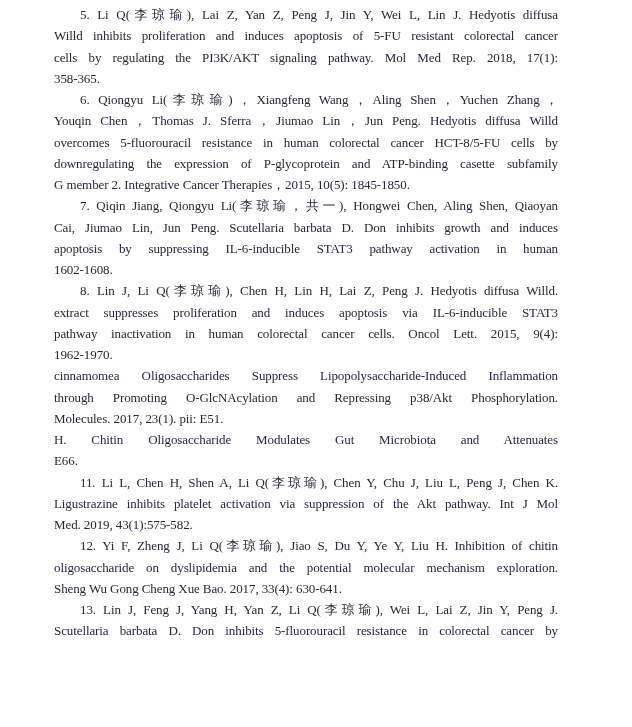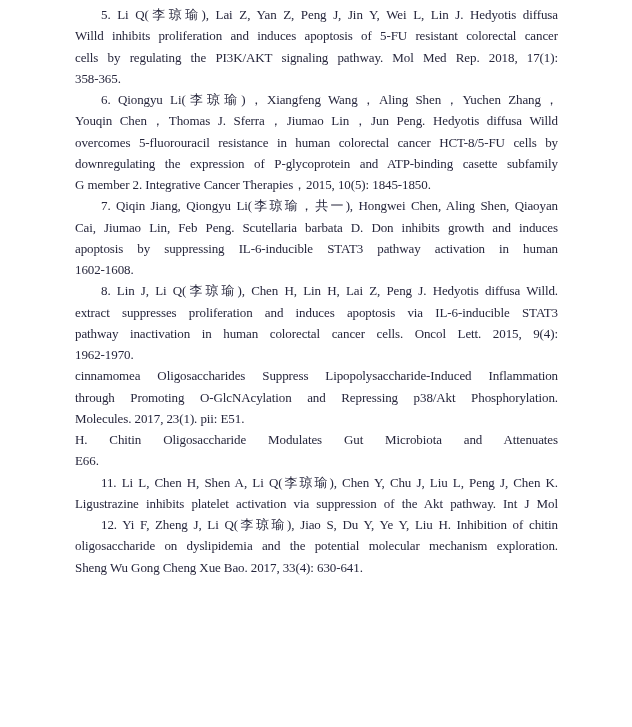--- a/index.html
+++ b/index.html
@@ -9,21 +9,21 @@
   }
   body {
     width: 632px;
     height: 727px;
     overflow: hidden;
   }
   .page {
     box-sizing: border-box;
     width: 632px;
     height: 727px;
-    padding: 4px 74px 0 75px;
+    padding: 4px 74px 0 54px;
     background: #ffffff;
     font-family: "Liberation Serif", "DejaVu Serif", serif;
     font-size: 13px;
     letter-spacing: -0.1px;
     color: #26263c;
   }
   .ref {
     margin: 0;
     padding: 0;
   }
@@ -58,21 +58,21 @@
   <p class="ref">
     <span class="line ind just">6. Qiongyu Li(李琼瑜)，Xiangfeng Wang，Aling Shen，Yuchen Zhang，</span>
     <span class="line just">Youqin Chen，Thomas J. Sferra，Jiumao Lin，Jun Peng. Hedyotis diffusa Willd</span>
     <span class="line just">overcomes 5-fluorouracil resistance in human colorectal cancer HCT-8/5-FU cells by</span>
     <span class="line just">downregulating the expression of P-glycoprotein and ATP-binding casette subfamily</span>
     <span class="line">G member 2. Integrative Cancer Therapies，2015, 10(5): 1845-1850.</span>
   </p>
 
   <p class="ref">
     <span class="line ind just">7. Qiqin Jiang, Qiongyu Li(李琼瑜，共一), Hongwei Chen, Aling Shen, Qiaoyan</span>
-    <span class="line just">Cai, Jiumao Lin, Feb Peng. Scutellaria barbata D. Don inhibits growth and induces</span>
+    <span class="line just">Cai, Jiumao Lin, Jun Peng. Scutellaria barbata D. Don inhibits growth and induces</span>
     <span class="line just">apoptosis by suppressing IL-6-inducible STAT3 pathway activation in human</span>
     <span class="line">1602-1608.</span>
   </p>
 
   <p class="ref">
     <span class="line ind just">8. Lin J, Li Q(李琼瑜), Chen H, Lin H, Lai Z, Peng J. Hedyotis diffusa Willd.</span>
     <span class="line just">extract suppresses proliferation and induces apoptosis via IL-6-inducible STAT3</span>
     <span class="line just">pathway inactivation in human colorectal cancer cells. Oncol Lett. 2015, 9(4):</span>
     <span class="line">1962-1970.</span>
   </p>
@@ -84,22 +84,27 @@
   </p>
 
   <p class="ref">
     <span class="line just">H. Chitin Oligosaccharide Modulates Gut Microbiota and Attenuates</span>
     <span class="line">E66.</span>
   </p>
 
   <p class="ref">
     <span class="line ind just">11. Li L, Chen H, Shen A, Li Q(李琼瑜), Chen Y, Chu J, Liu L, Peng J, Chen K.</span>
     <span class="line just">Ligustrazine inhibits platelet activation via suppression of the Akt pathway. Int J Mol</span>
+    <span class="line">Med. 2019, 43(1):575-582.</span>
   </p>
 
   <p class="ref">
     <span class="line ind just">12. Yi F, Zheng J, Li Q(李琼瑜), Jiao S, Du Y, Ye Y, Liu H. Inhibition of chitin</span>
     <span class="line just">oligosaccharide on dyslipidemia and the potential molecular mechanism exploration.</span>
     <span class="line">Sheng Wu Gong Cheng Xue Bao. 2017, 33(4): 630-641.</span>
   </p>
 
+  <p class="ref">
+    <span class="line ind just">13. Lin J, Feng J, Yang H, Yan Z, Li Q(李琼瑜), Wei L, Lai Z, Jin Y, Peng J.</span>
+    <span class="line just">Scutellaria barbata D. Don inhibits 5-fluorouracil resistance in colorectal cancer by</span>
+  </p>
 
 </div>
 
 </body></html>

